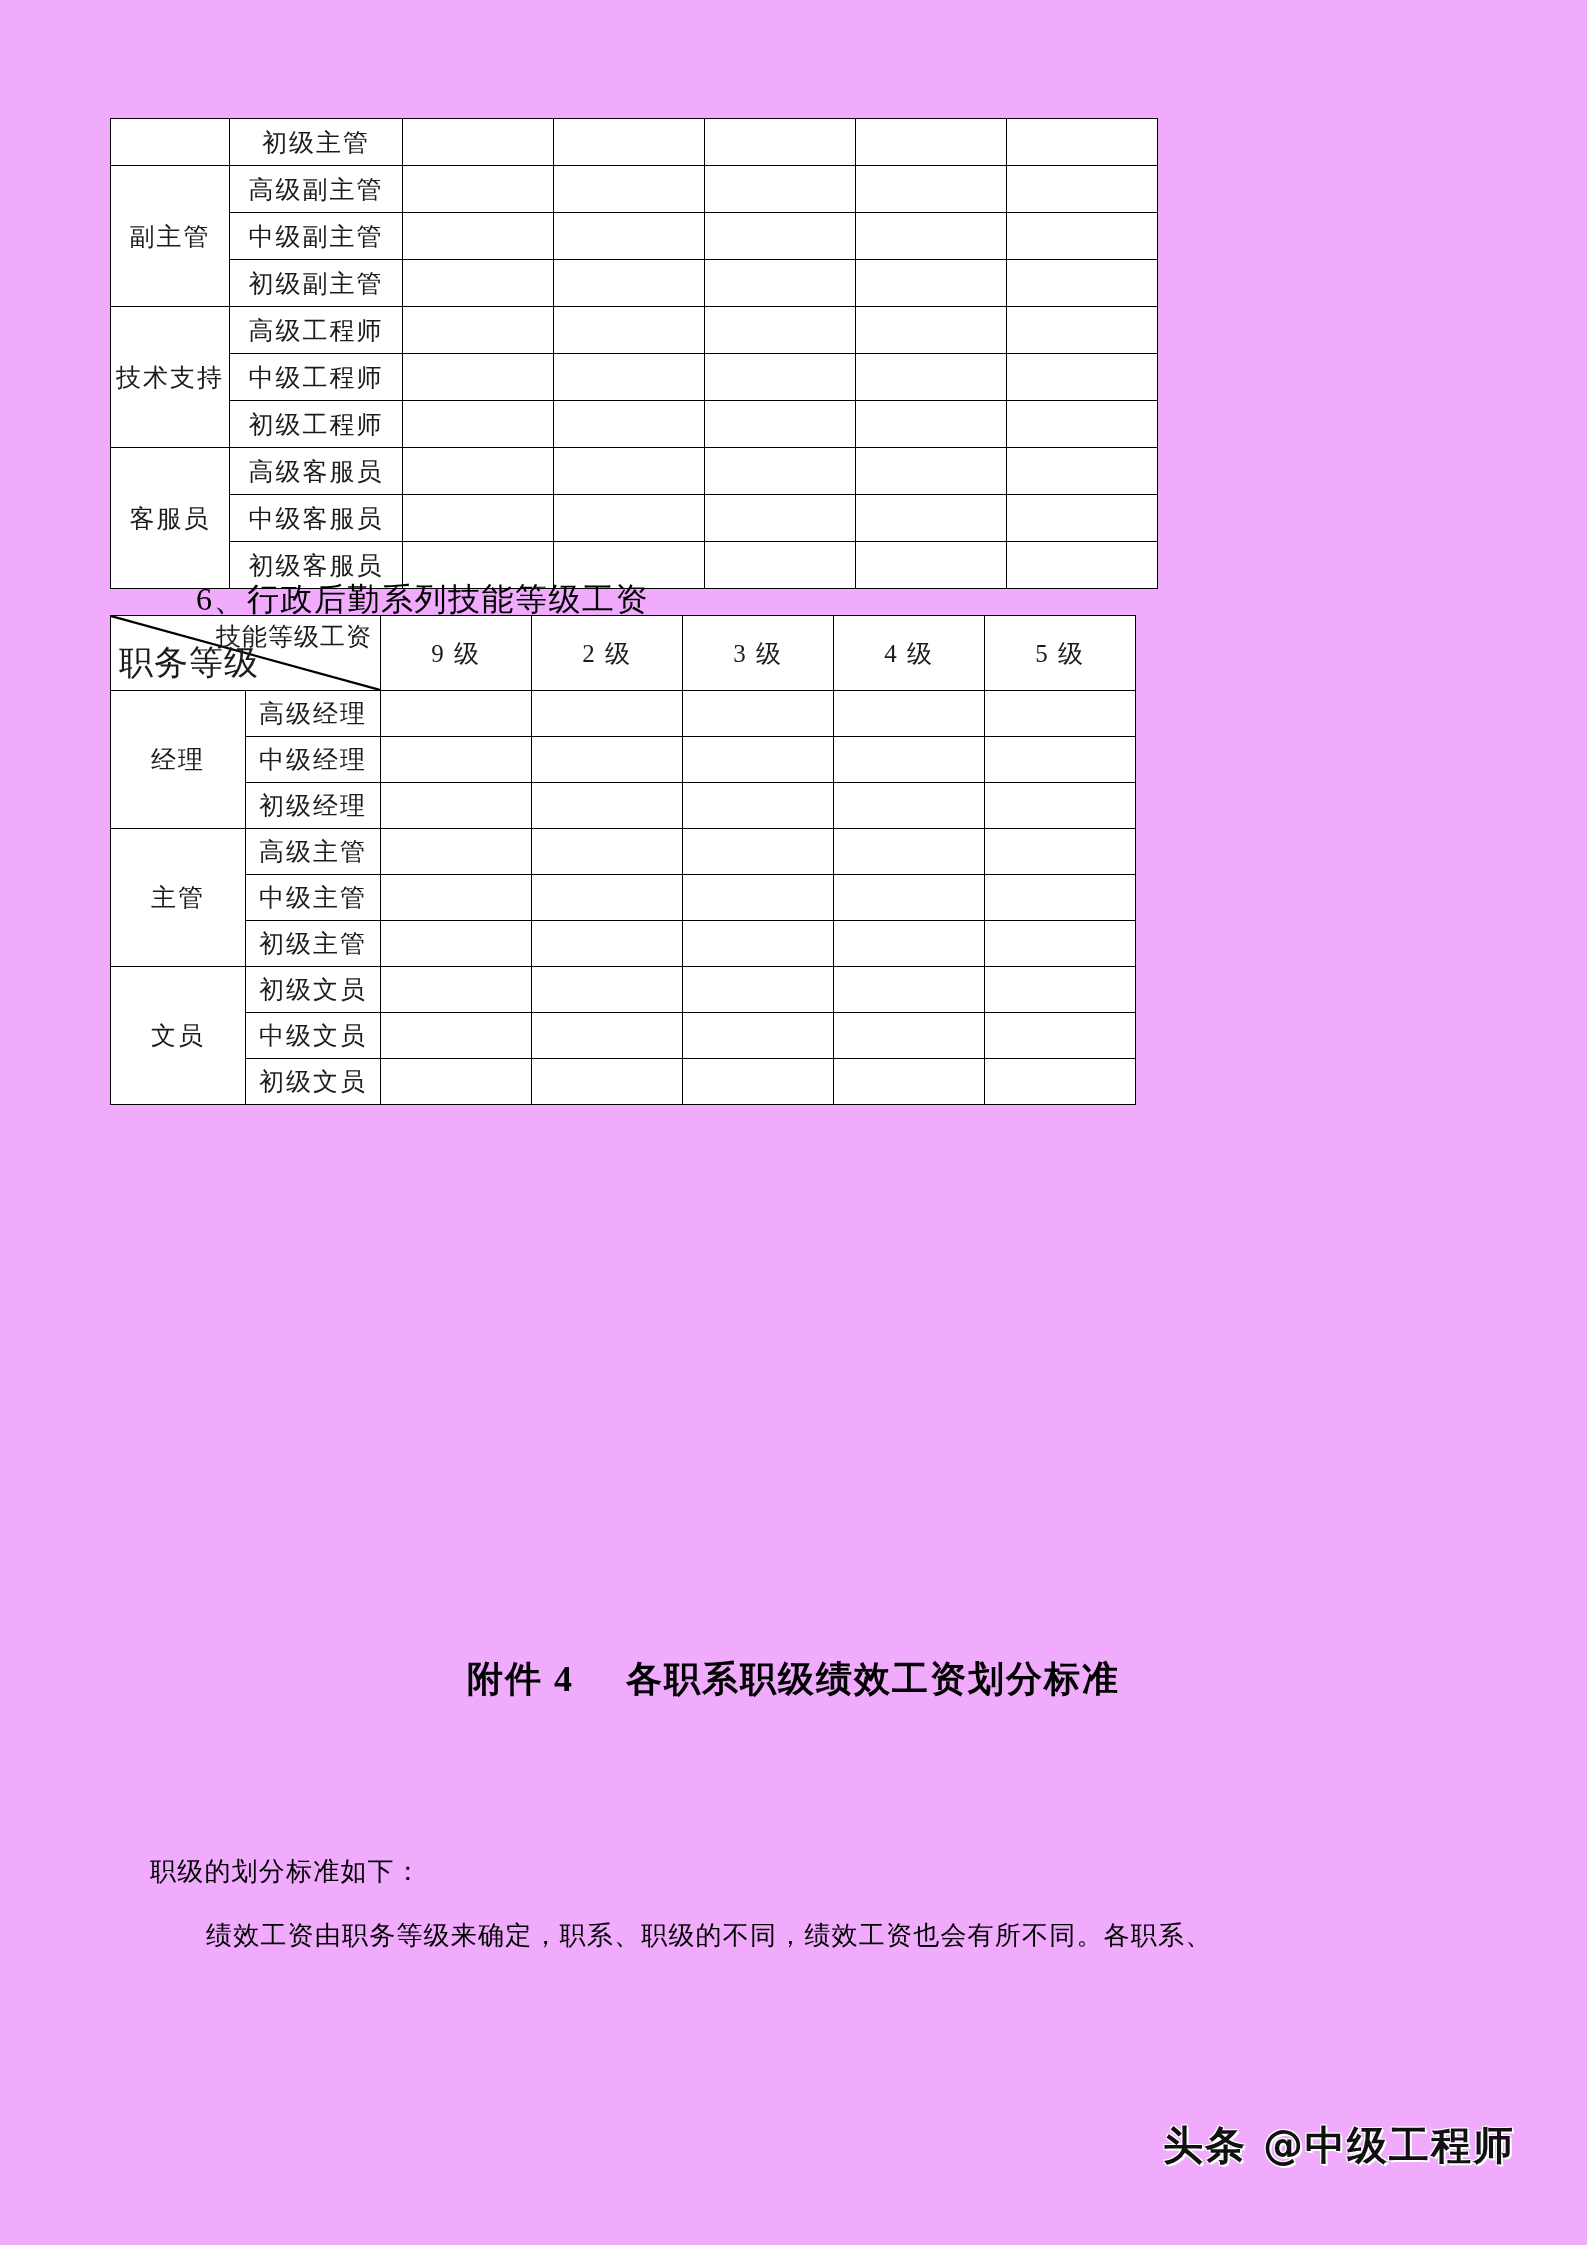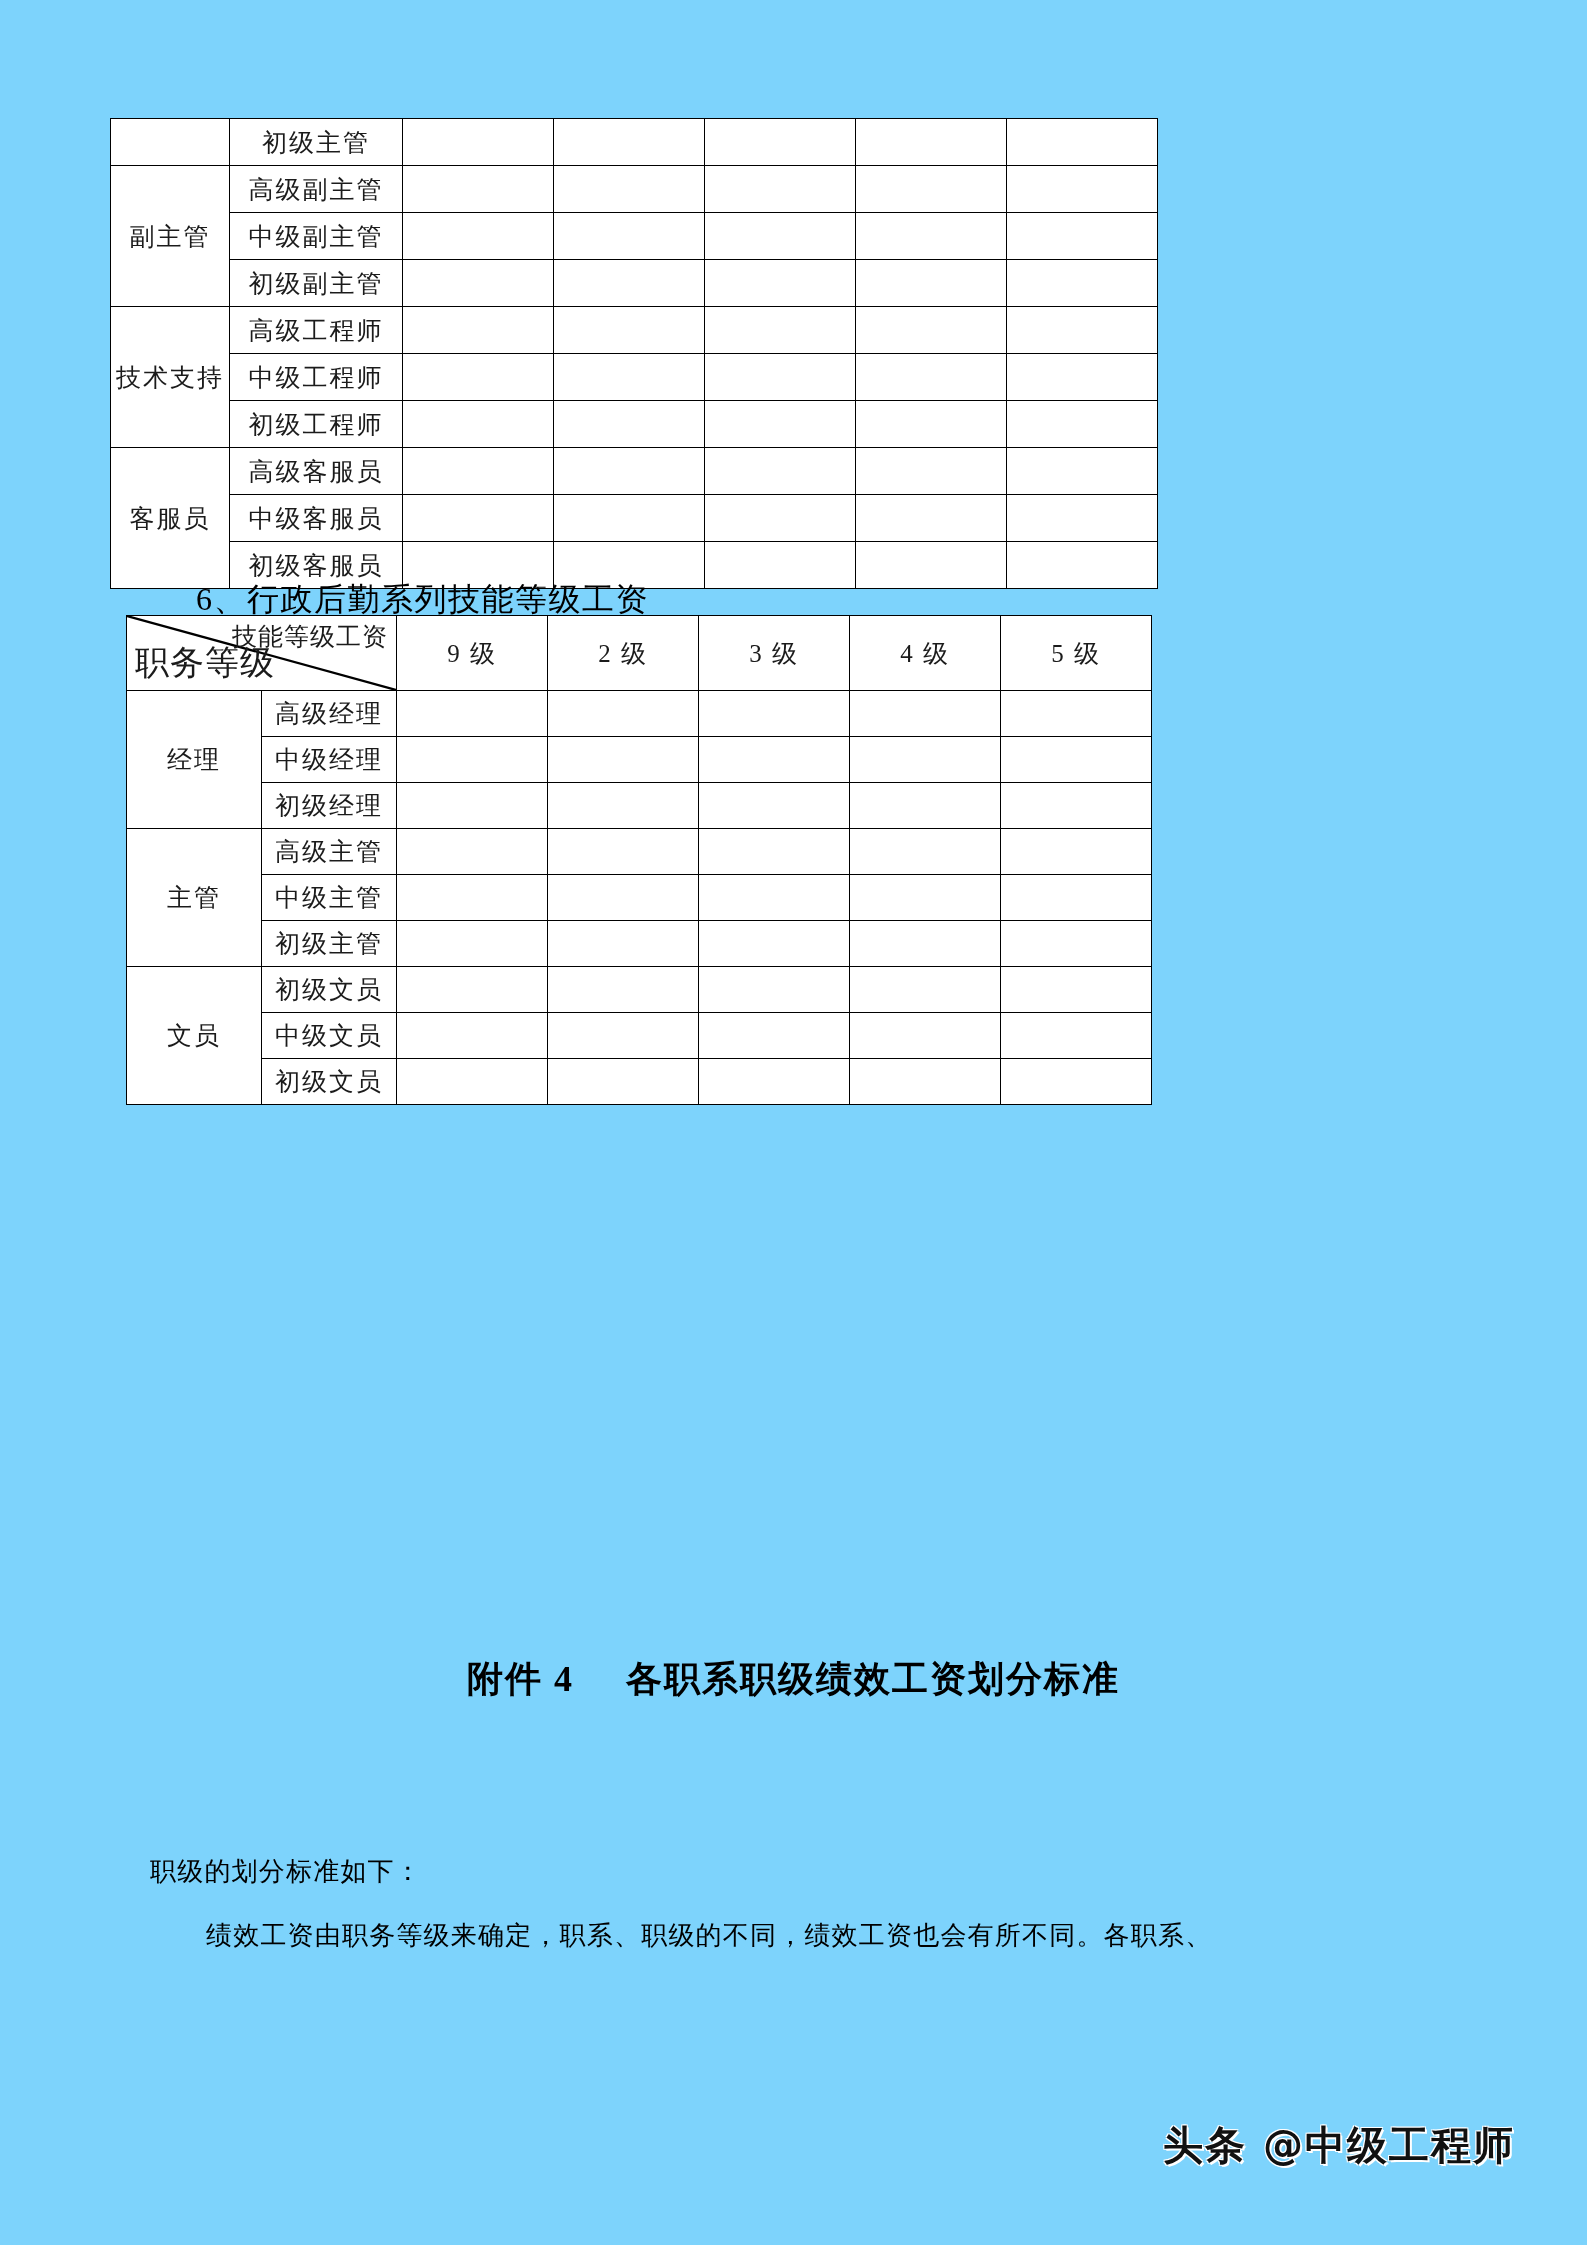--- a/index.html
+++ b/index.html
@@ -12,21 +12,21 @@
     height: 2245px;
     position: relative;
     font-family: "Liberation Serif", "DejaVu Serif", serif;
     color: #000000;
     overflow: hidden;
   }
 
   .page {
     position: absolute;
     inset: 0;
-    background: #7dd3fc;
+    background: #f0abfc;
   }
 
   
   table.doc-table {
     border-collapse: collapse;
     table-layout: fixed;
     background: #fff;
   }
   table.doc-table td {
     border: 1.5px solid #000;
@@ -58,21 +58,21 @@
     left: 196px;
     top: 578px;
     font-size: 32px;
     letter-spacing: 1.5px;
     white-space: nowrap;
   }
 
   
   #table-two-wrap {
     position: absolute;
-    left: 126px;
+    left: 110px;
     top: 615px;
     width: 1202px;
   }
   #table-two { width: 1026px; }
   #table-two td { height: 45px; }
   #table-two td.group-cell { width: 96px; }
   #table-two td.rank-cell  { width: 178px; }
   #table-two td.val-cell   { width: 150px; }
 
   

